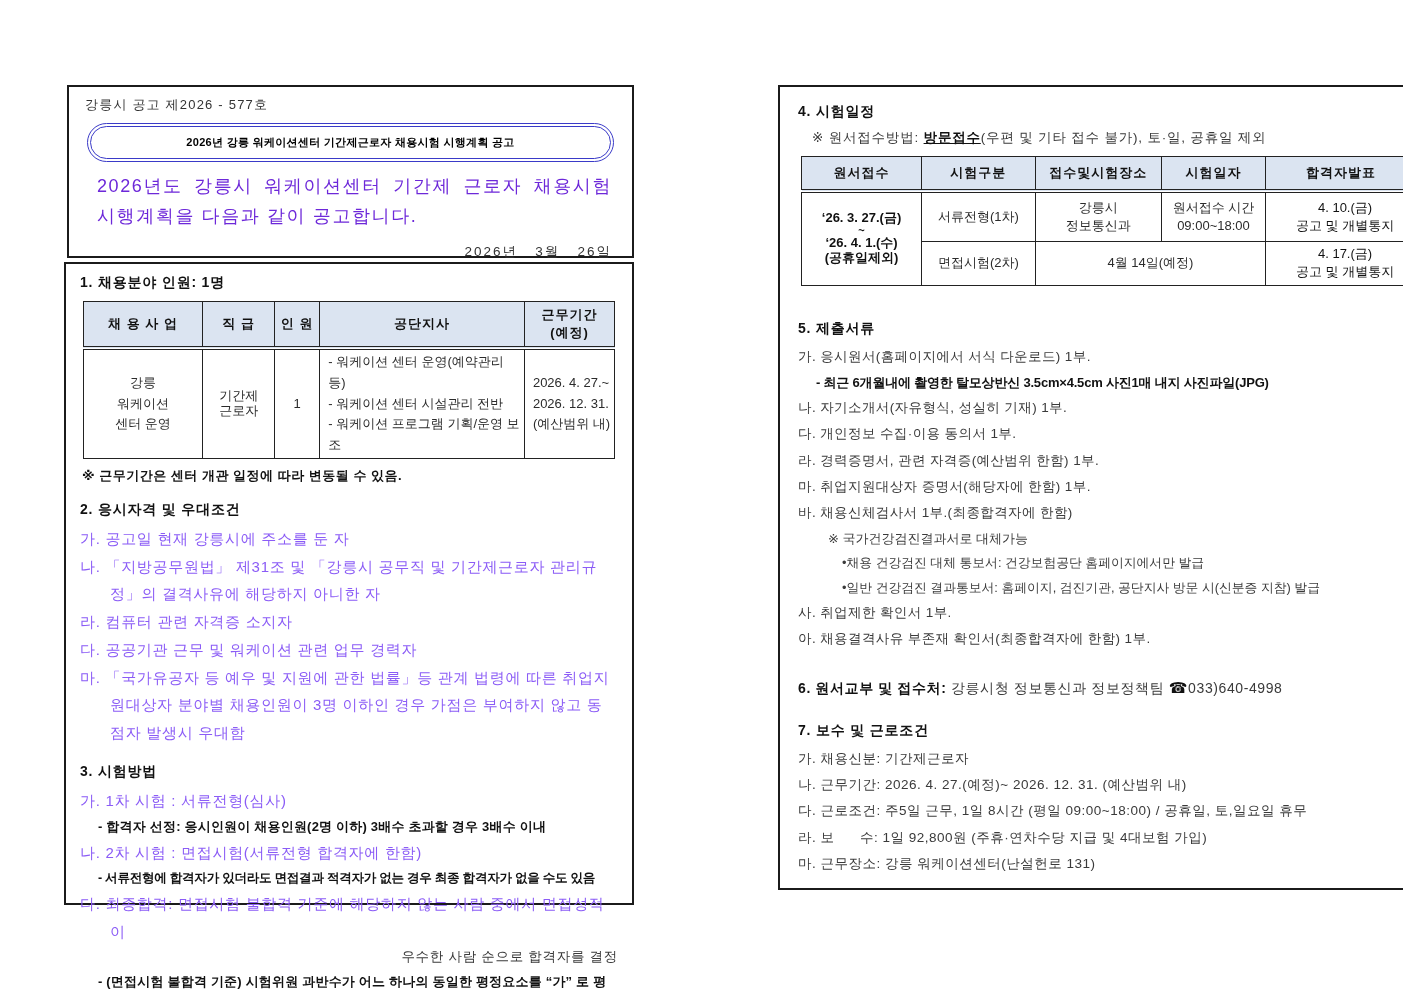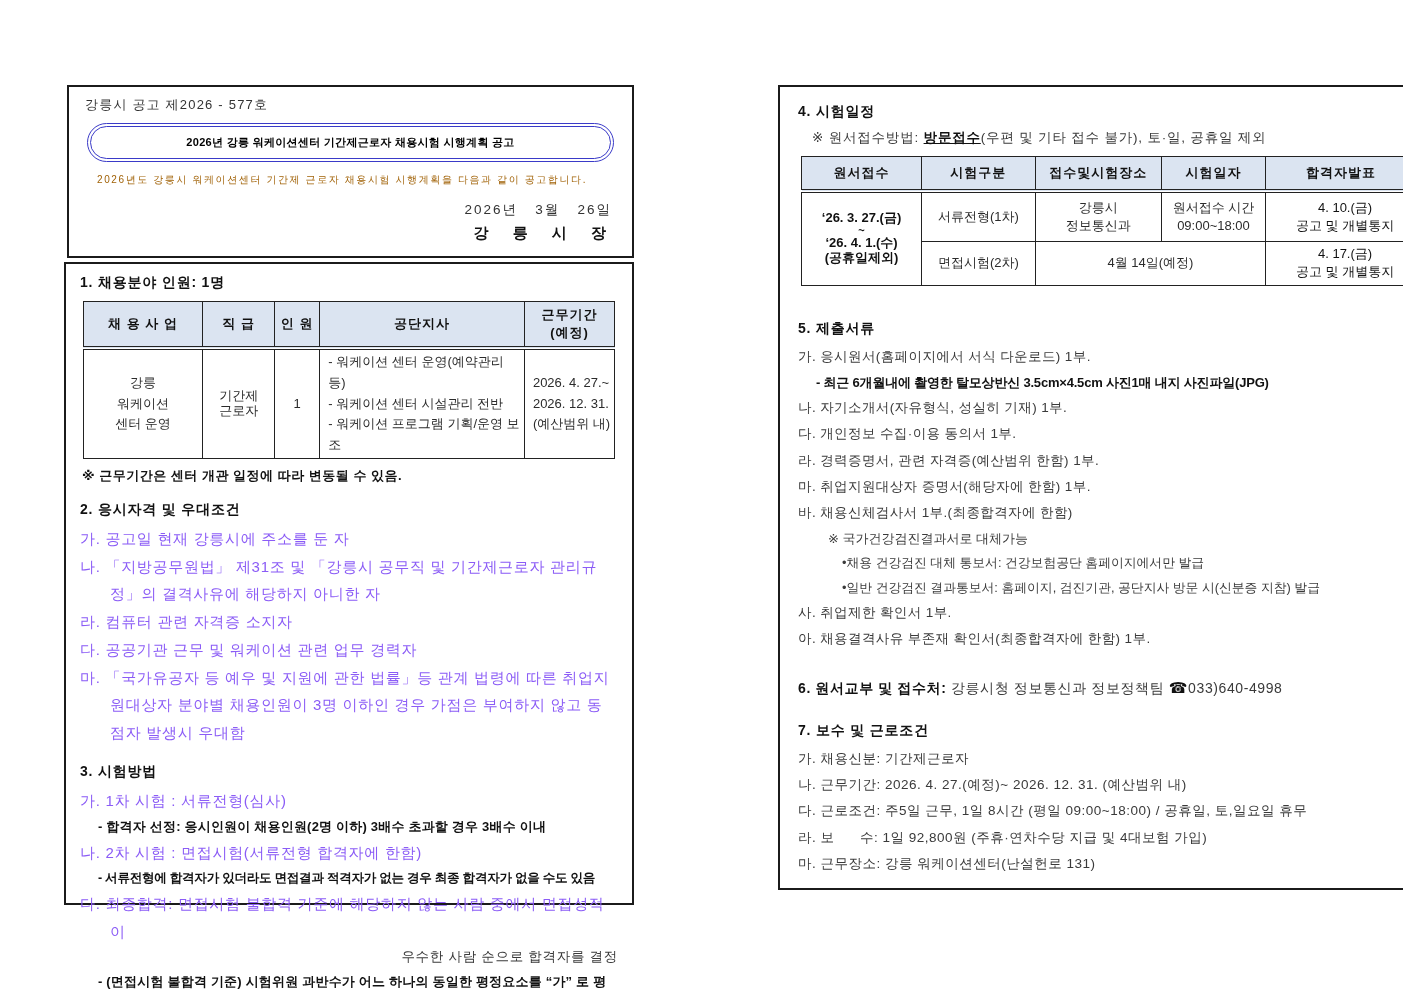--- a/index.html
+++ b/index.html
@@ -12,22 +12,22 @@
   #hdr-box{left:67px;top:85px;width:567px;height:173px;padding:9px 16px;}
   #body-box{left:64px;top:262px;width:570px;height:643px;padding:10px 14px;}
   #right-box{left:778px;top:85px;width:662px;height:805px;padding:16px 18px;}
 
   .notice-no{font-size:13px;letter-spacing:1.2px;color:#333;}
   .title-banner{
     margin:9px 2px 10px;border:4px double #3a3ac8;border-radius:26px;
     text-align:center;font-weight:bold;font-size:11px;color:#000;
     padding:8px 4px;letter-spacing:0.3px;
   }
-  .intro{margin-top:9px;font-size:10px;line-height:1.65;letter-spacing:1.6px;
-    text-align:justify;padding:0 4px 0 12px;color:#a16207;}
+  .intro{margin-top:9px;font-size:18px;line-height:1.65;letter-spacing:1.6px;
+    text-align:justify;padding:0 4px 0 12px;color:#6d28d9;}
   .date-line{text-align:right;font-size:13.5px;margin-top:12px;padding-right:4px;
     letter-spacing:2px;white-space:pre;color:#333;}
   .signer{text-align:right;font-weight:bold;font-size:15px;letter-spacing:10px;
     margin-top:5px;color:#111;}
 
   .sec-heading{font-weight:bold;font-size:14px;color:#111;letter-spacing:0.8px;}
   .sec{margin-top:16px;}
 
   table.doc-table{border-collapse:collapse;width:99%;margin:9px auto 8px;font-size:13px;}
   table.doc-table th,table.doc-table td{border:1.4px solid #222;padding:2px 4px;}

